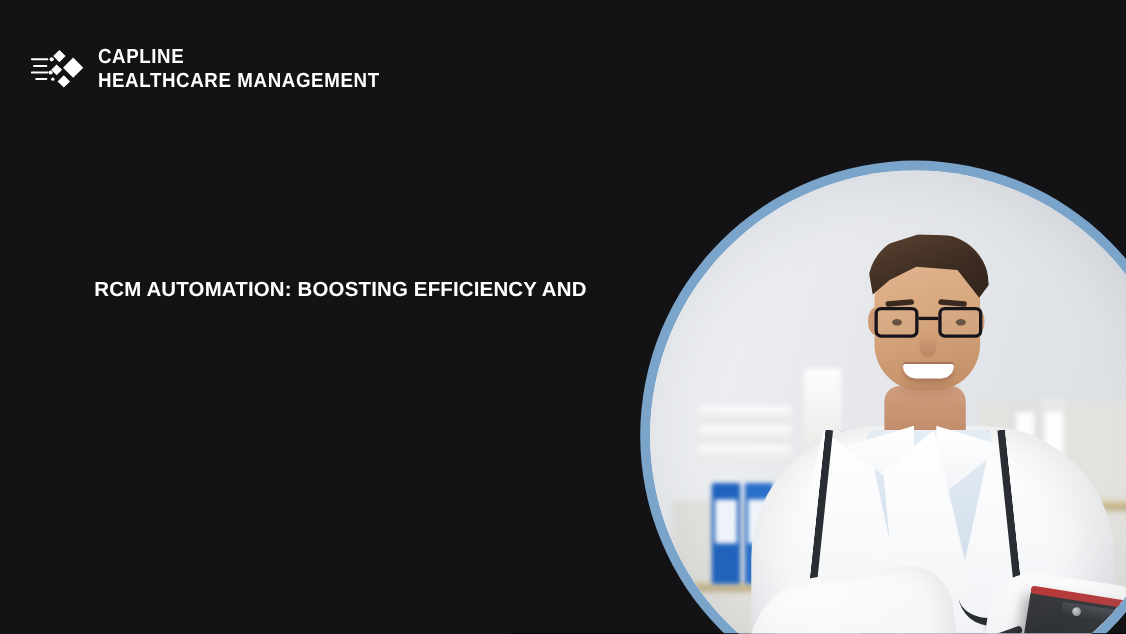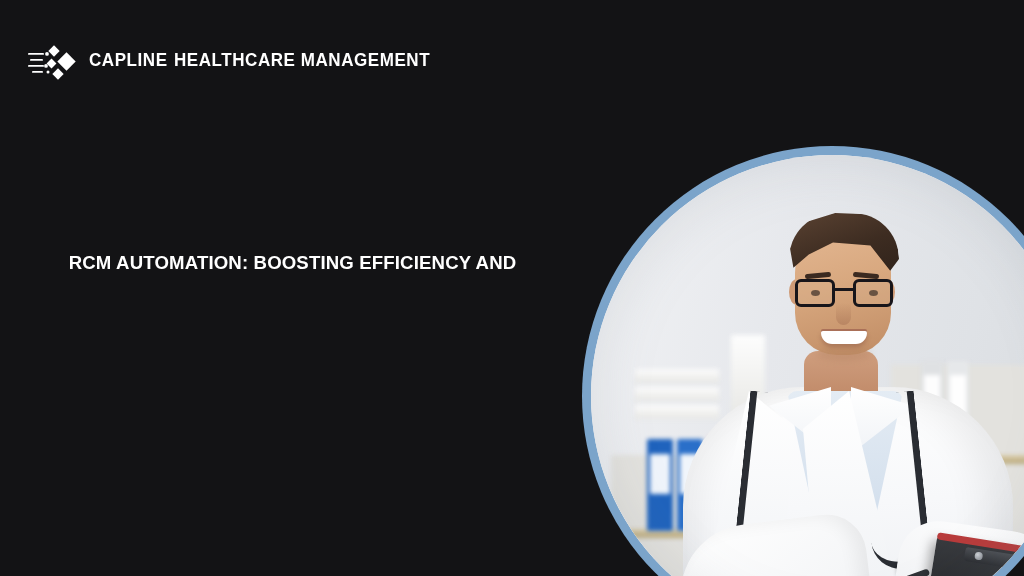--- a/index.html
+++ b/index.html
@@ -27,40 +27,40 @@
     align-items:center;
     gap:11px;
   }
   #logo-mark {
     width:50px; height:44px;
     position:relative;
     flex:none;
   }
   #logo-text {
     display:flex;
-    flex-direction:row;
+    flex-direction:column;
     justify-content:center;
     line-height:1;
   }
   .logo-line {
     color:#ffffff;
     font-family:"Liberation Sans Narrow","Liberation Sans", sans-serif;
     font-weight:700;
     letter-spacing:.6px;
     transform:scaleX(.92);
     transform-origin:left center;
     white-space:nowrap;
   }
   #logo-line-1 { font-size:18.5px; margin-bottom:3px; }
   #logo-line-2 { font-size:18.5px; }
 
   
   #headline {
     position:absolute;
-    left:60px; top:250px;
+    left:77px; top:250px;
     width:465px;
     text-align:center;
     color:#ffffff;
     font-family:"Liberation Sans", sans-serif;
     font-weight:700;
     font-size:18.6px;
     line-height:1.42;
     letter-spacing:.15px;
     text-transform:uppercase;
   }

